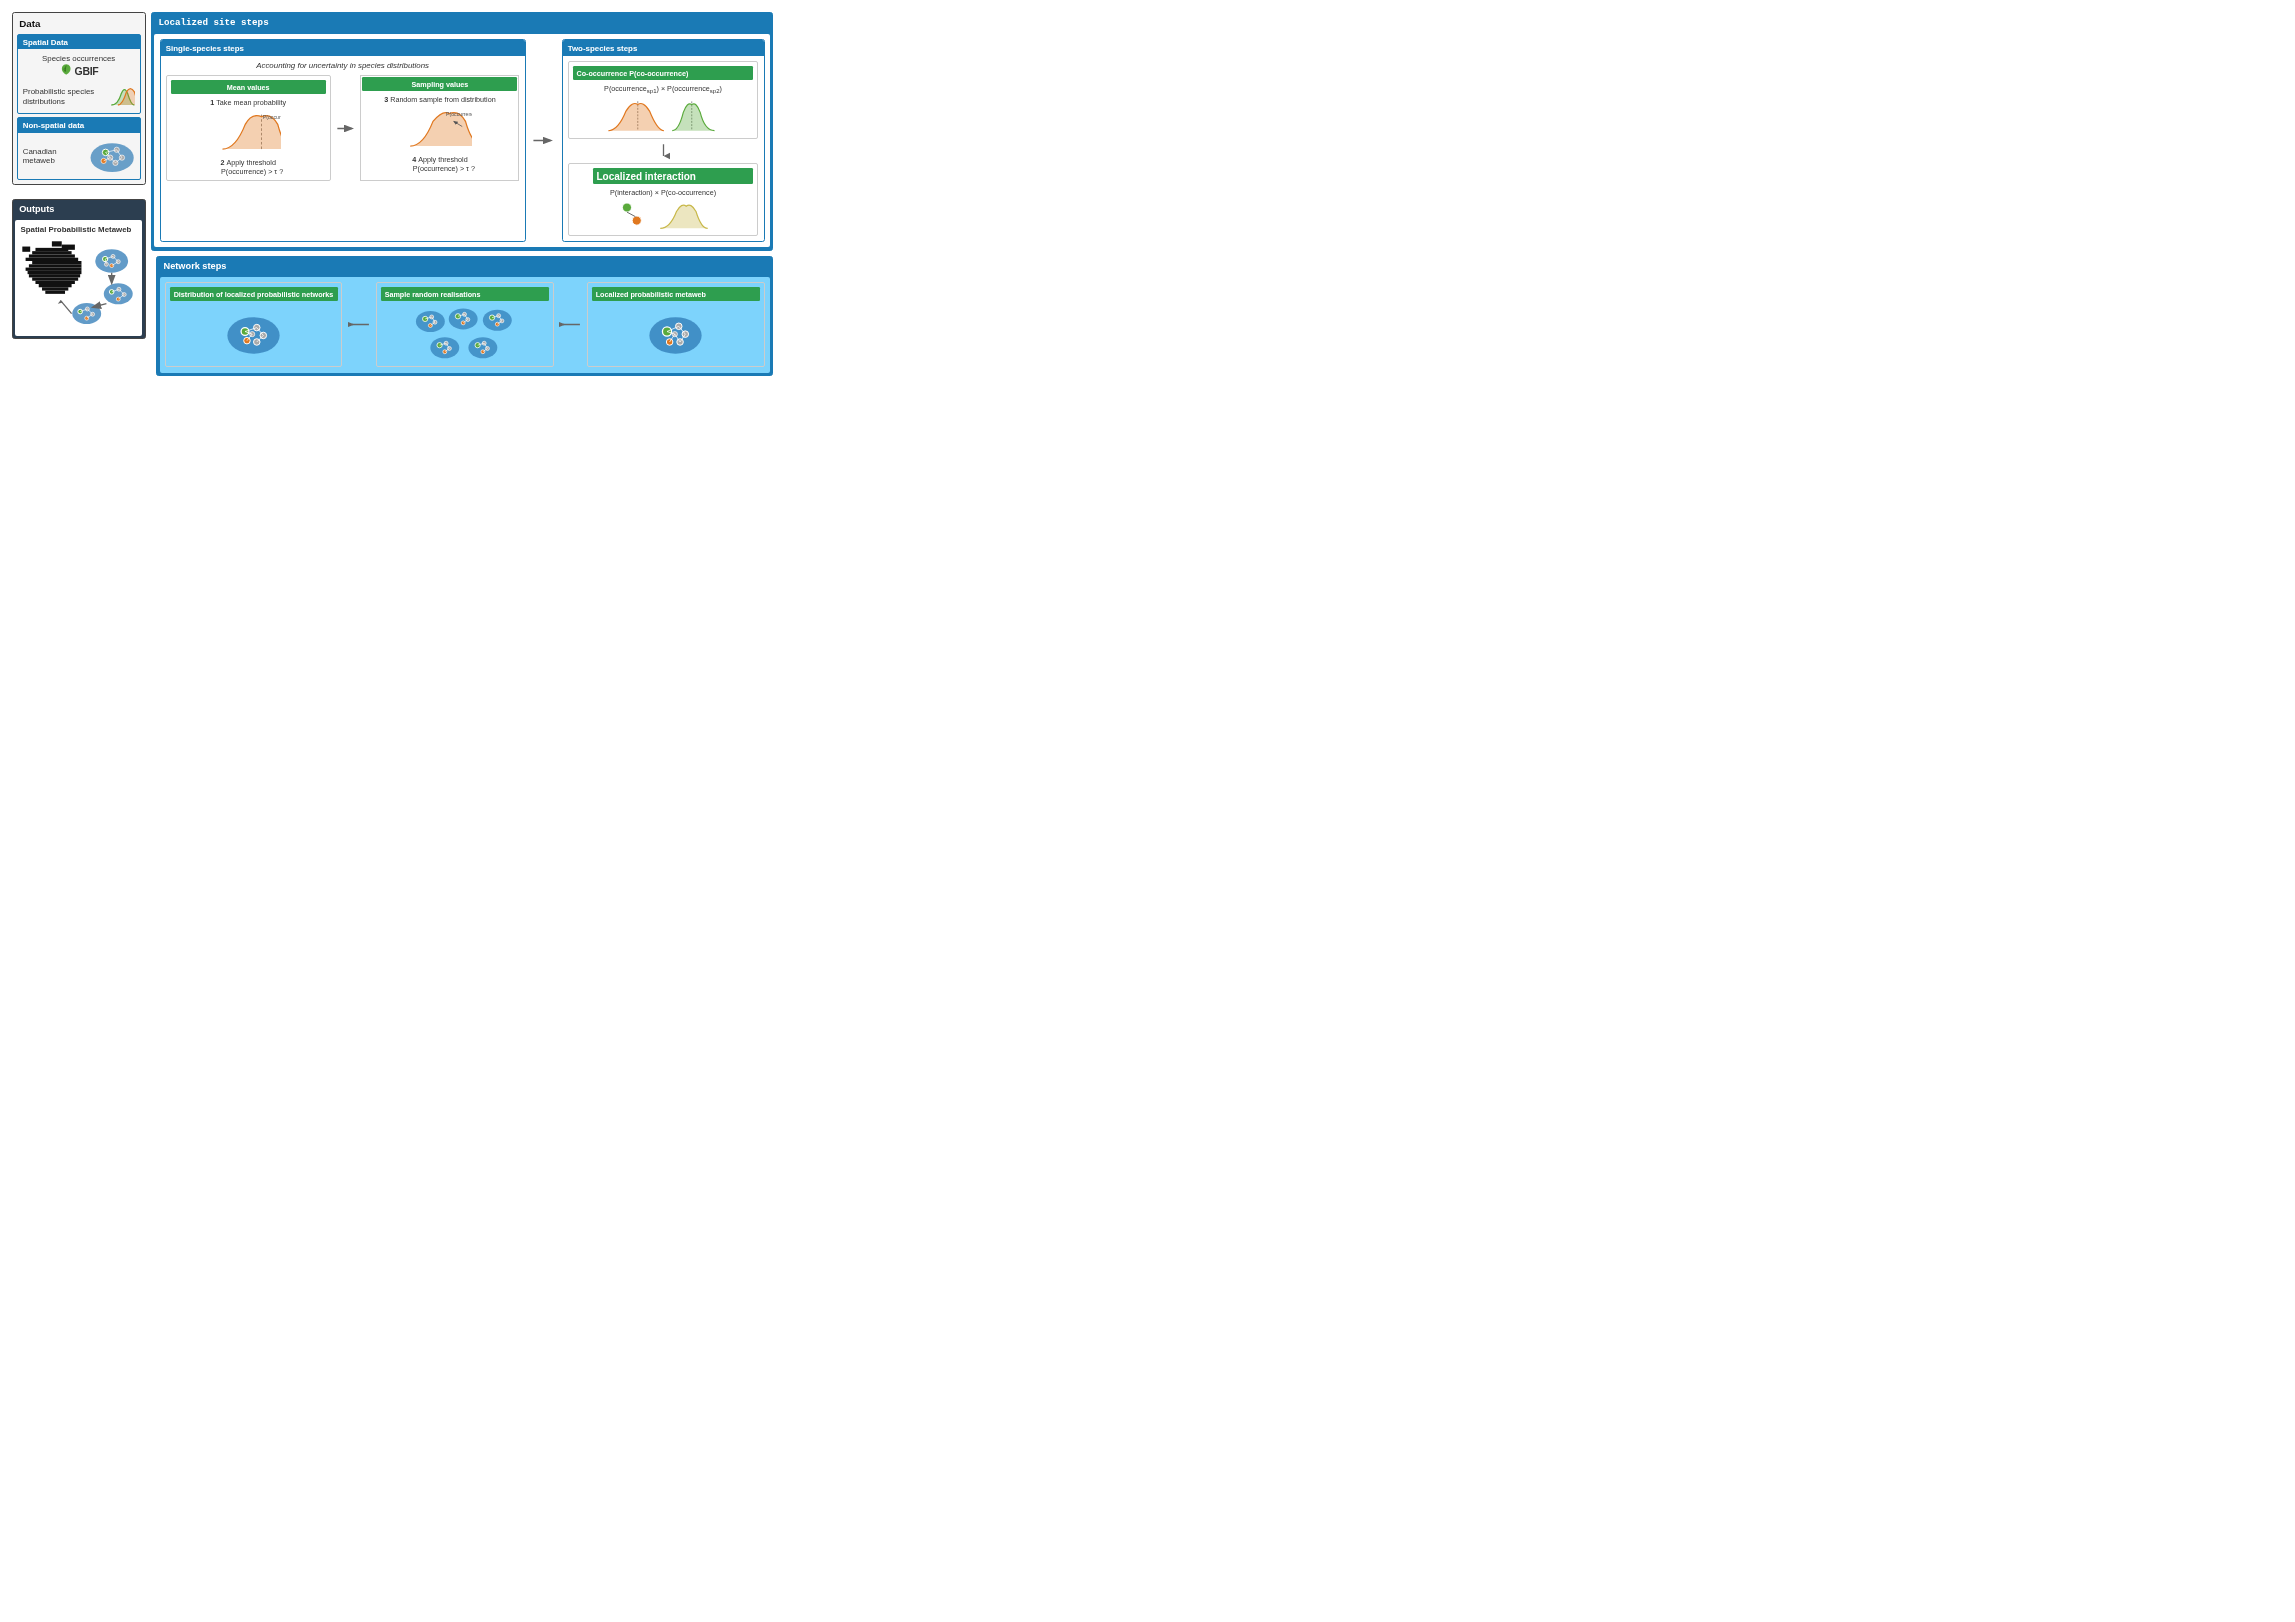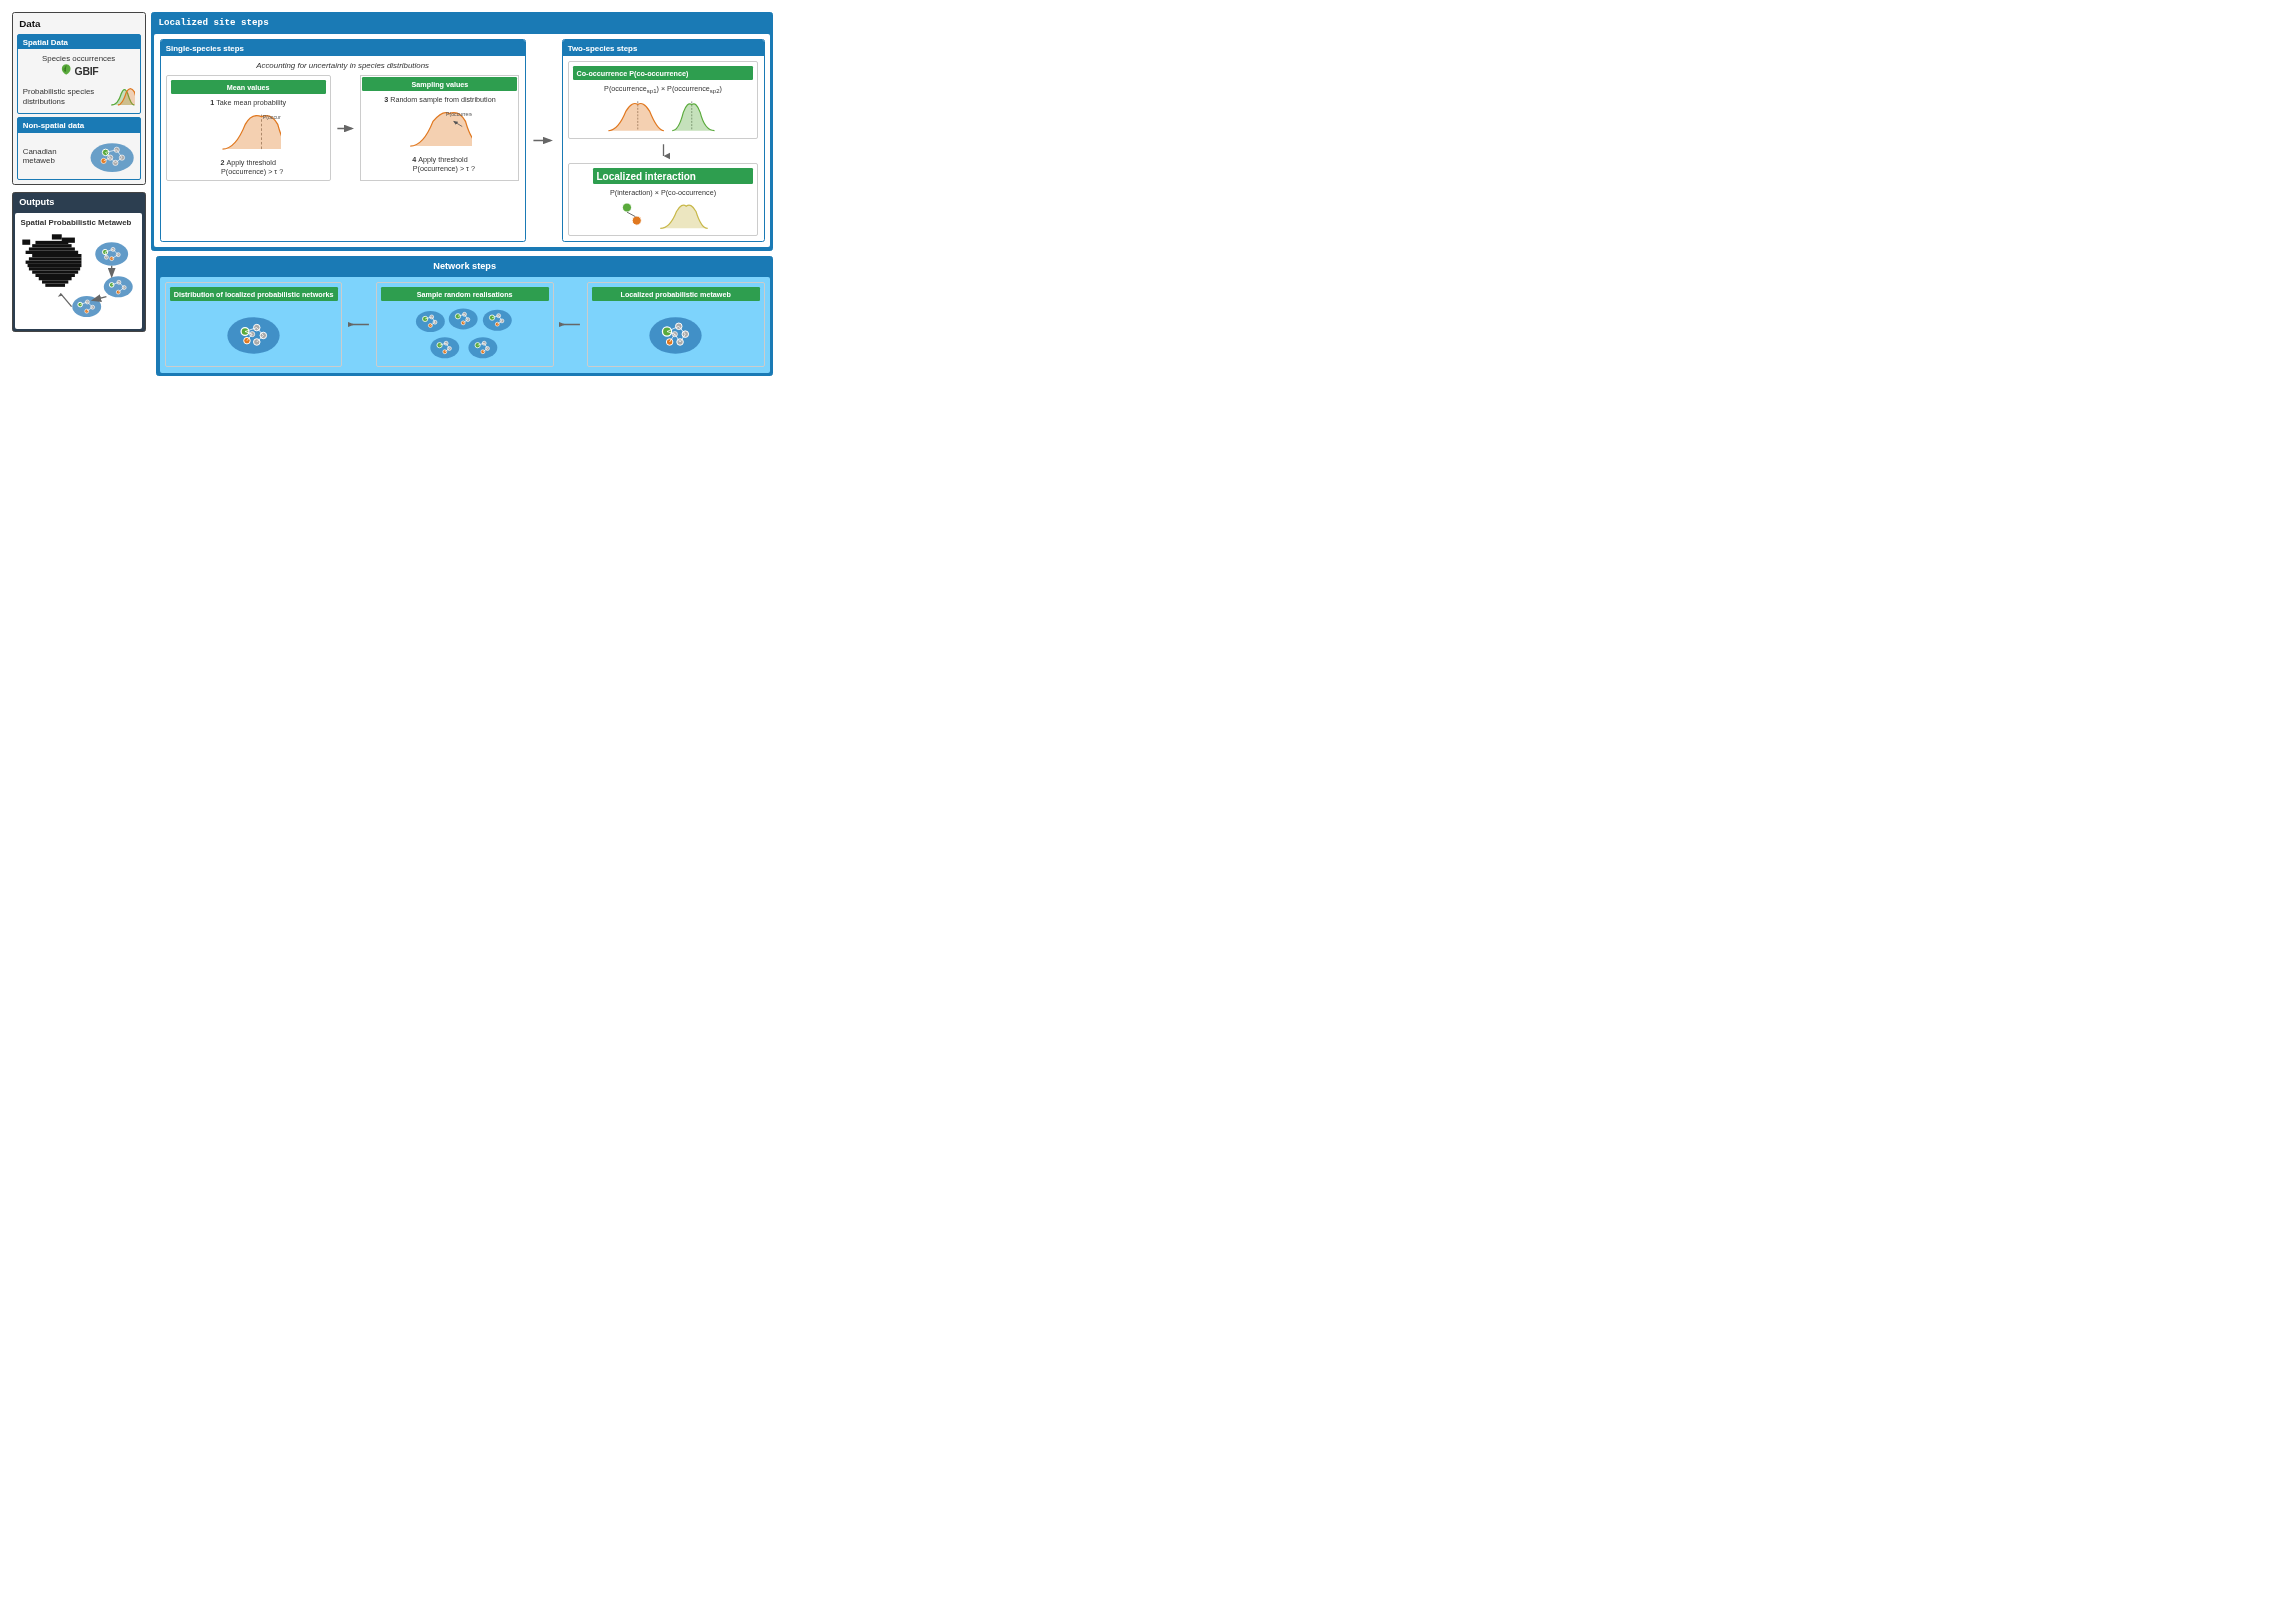--- a/index.html
+++ b/index.html
@@ -11,21 +11,21 @@
       padding: 6.5px;
     }
   </style>
 </head>
 <body>
 
 <div style="width:772px; background:#fff; padding:5.2px;">
 
   <div style="display:flex; gap:5.2px;">
 
-    <div style="display:flex; flex-direction:column; gap:7px; width:134px; flex-shrink:0;">
+    <div style="display:flex; flex-direction:column; gap:14px; width:134px; flex-shrink:0;">
 
       <div style="border:1.3px solid #444; border-radius:2.6px; background:#f5f5f5; overflow:hidden;">
         <div style="font-weight:bold; font-size:9.8px; padding:5.2px 6.5px; color:#111;">Data</div>
 
         <div style="border:1.3px solid #1a7ab5; border-radius:2px; margin:0 3.9px 3.9px 3.9px;">
           <div style="background:#1a7ab5; color:#fff; font-weight:bold; font-size:7.9px; padding:2.6px 5.2px;">Spatial Data</div>
           <div style="padding:5.2px;">
             <div style="display:flex; justify-content:space-between; align-items:center; margin-bottom:6.5px;flex-direction:column;">
               <span style="font-size:7.9px; color:#333;">Species occurrences</span>
 
@@ -296,21 +296,21 @@
             </div>
           </div>
 
         </div>
       </div>
 
       <div style="display:flex; gap:5.2px; align-items:stretch;">
 
         <div style="width:0;"></div>
 
-        <div style="flex:1; border:1.3px solid #1a7ab5; border-radius:2.6px; background:#1a7ab5; overflow:hidden;text-align:center;">
+        <div style="flex:1; border:1.3px solid #1a7ab5; border-radius:2.6px; background:#1a7ab5; overflow:hidden;">
           <div style="color:#fff; font-weight:bold; font-size:9.2px; padding:3.9px 6.5px;">Network steps</div>
           <div style="background:#7dd3fc; margin:2.6px; border-radius:2px; padding:5.2px; display:flex; gap:5.2px; align-items:stretch;">
 
             <div style="flex:1; border:0.7px solid #ccc; border-radius:2px; padding:3.9px;">
               <div style="background:#2e9e4f; color:#fff; font-weight:bold; font-size:7.2px; padding:2.6px 3.9px; border-radius:1.3px; margin-bottom:5.2px;">Distribution of localized probabilistic networks</div>
 
               <div style="display:flex; justify-content:center; align-items:center; min-height:52px;">
                 <svg width="59" height="49" viewBox="0 0 90 75">
                   <ellipse cx="45" cy="42" rx="40" ry="28" fill="#2e7ab5" opacity="0.75"></ellipse>
                   <circle cx="32" cy="36" r="6" fill="#5aaa3c" stroke="white" stroke-width="2"></circle>

